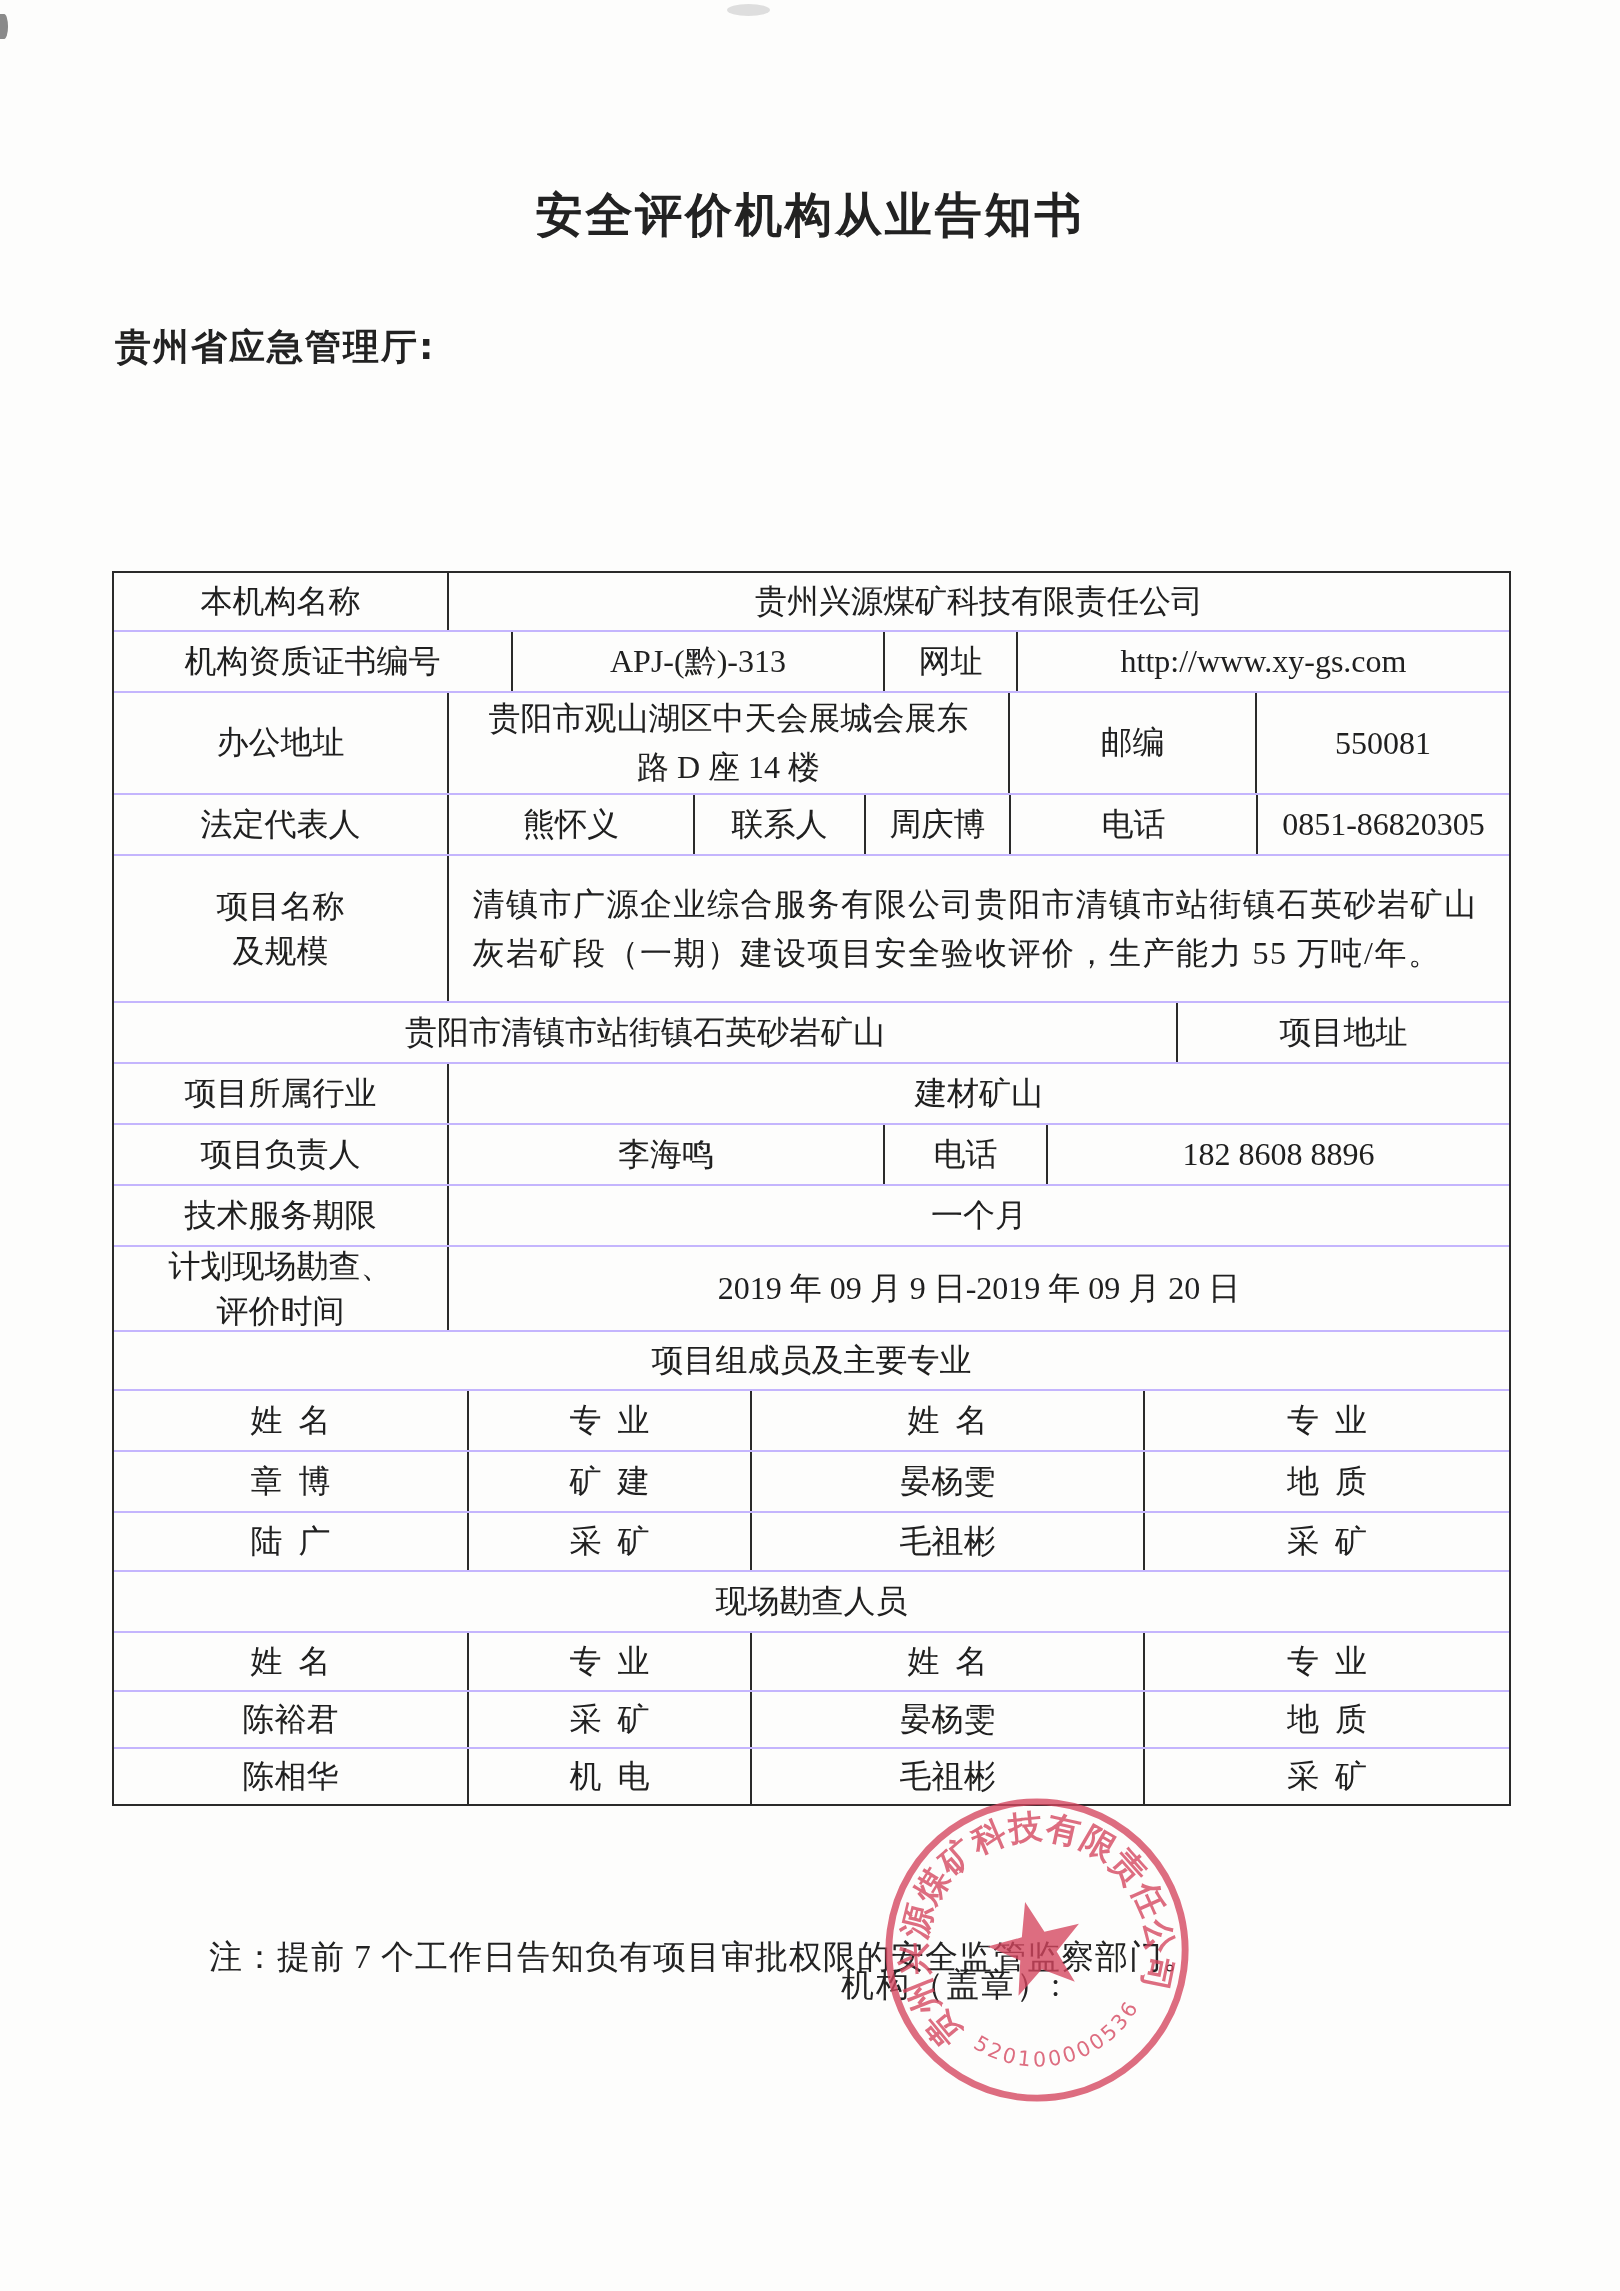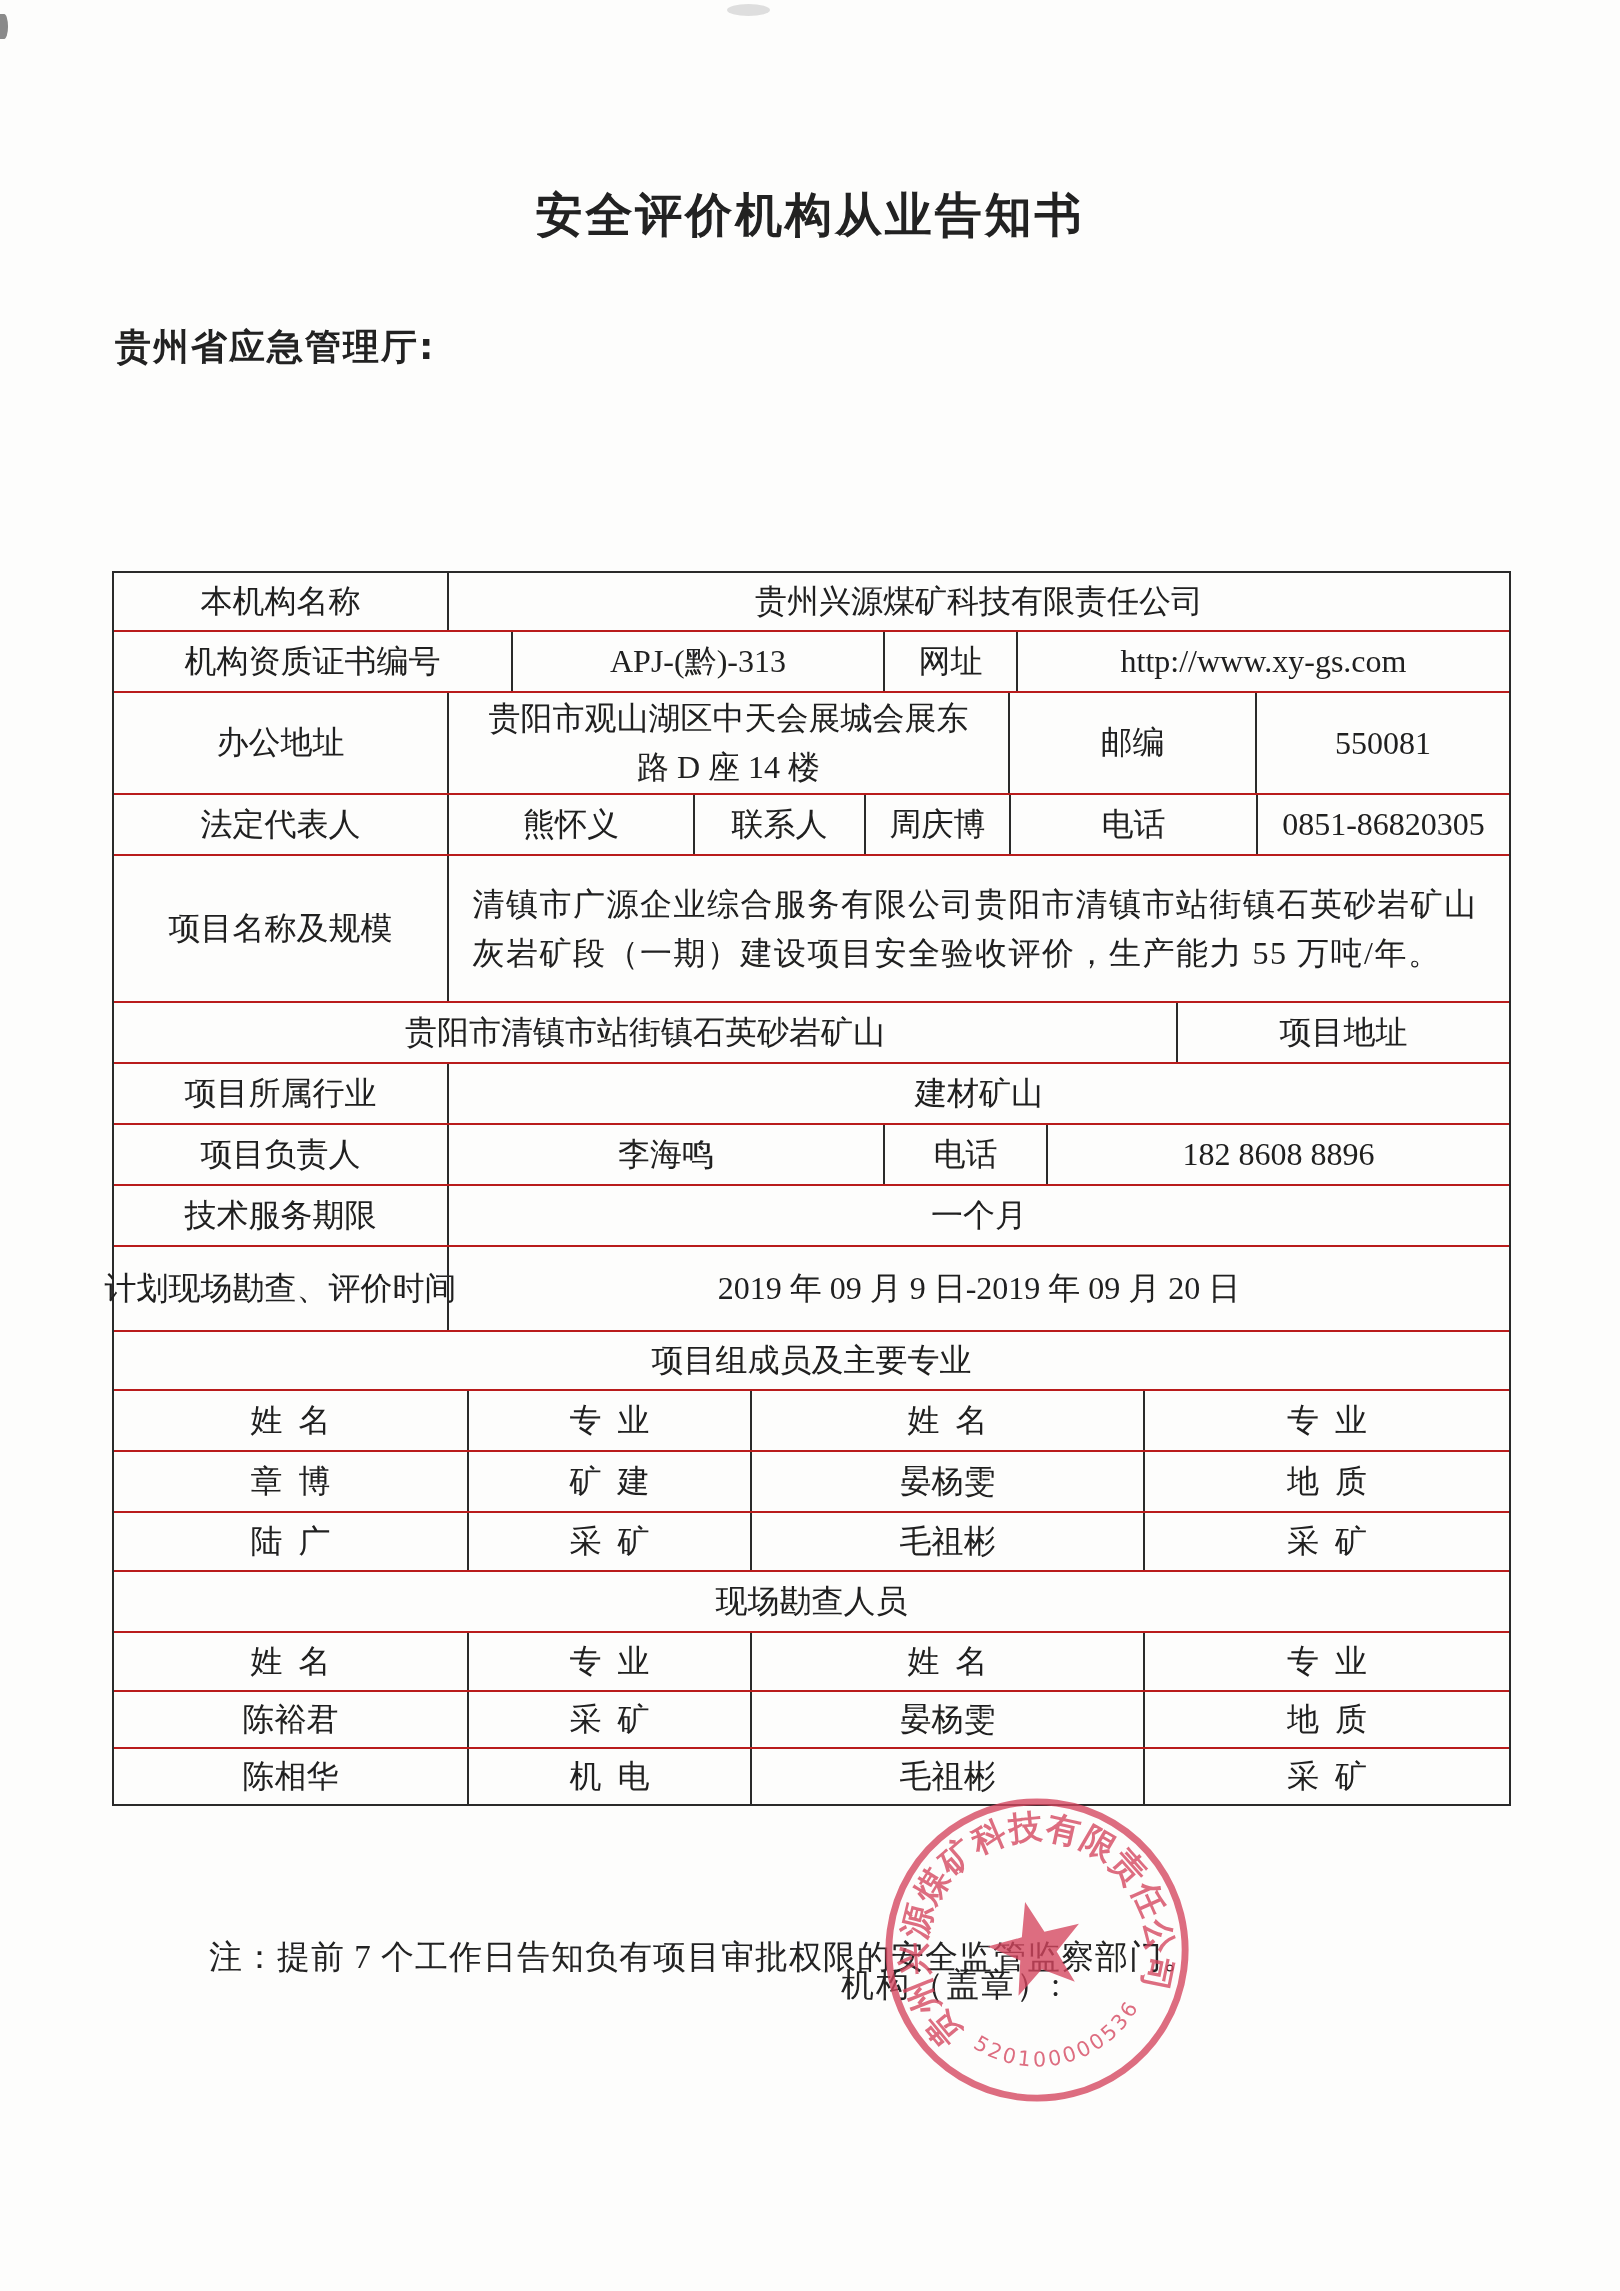--- a/index.html
+++ b/index.html
@@ -25,30 +25,30 @@
   .intro {
     position:absolute; top:386px; left:115px; width:1396px;
     font-size:37px; line-height:71px; text-align:justify;
     text-indent:78px; letter-spacing:1px; color:#232323;
   }
   
   .tbl {
     position:absolute; left:112px; top:571px; width:1399px;
     border:2.9px solid #2a2a2a; background:transparent;
   }
-  .row { display:flex; align-items:stretch; border-top:2px solid #b91c1c; }
+  .row { display:flex; align-items:stretch; border-top:2px solid #c4b5fd; }
   .row:first-child { border-top:none; }
   .cell {
     border-left:2px solid #2a2a2a;
     display:flex; align-items:center; justify-content:center;
     font-size:32px; white-space:pre; text-align:center; color:#202020;
   }
   .cell:first-child { border-left:none; }
   .cell.grow { flex:1; }
-  .cell.col2 { flex-direction:row; line-height:45px; }
+  .cell.col2 { flex-direction:column; line-height:45px; }
   .cell.wrap2 { white-space:normal; line-height:49px; padding:0 36px;text-align:center; }
   .cell.para {
     white-space:normal; justify-content:flex-start; text-align:left;
     align-items:center; line-height:49px; padding:3.9px 23.5px; letter-spacing:1.5px;
   }
   .h58{height:57px}.h60{height:59px}.h62{height:61px}.h104{height:102px}
   .h110{height:85px}.h150{height:147px}
   .c340{width:333px}.c405{width:397px}.c380{width:372px}.c130{width:133px}
   .c572{width:561px}.c252{width:247px}.c251{width:246px}.c174{width:171px}
   .c148{width:145px}.c445{width:436px}.c166{width:163px}

